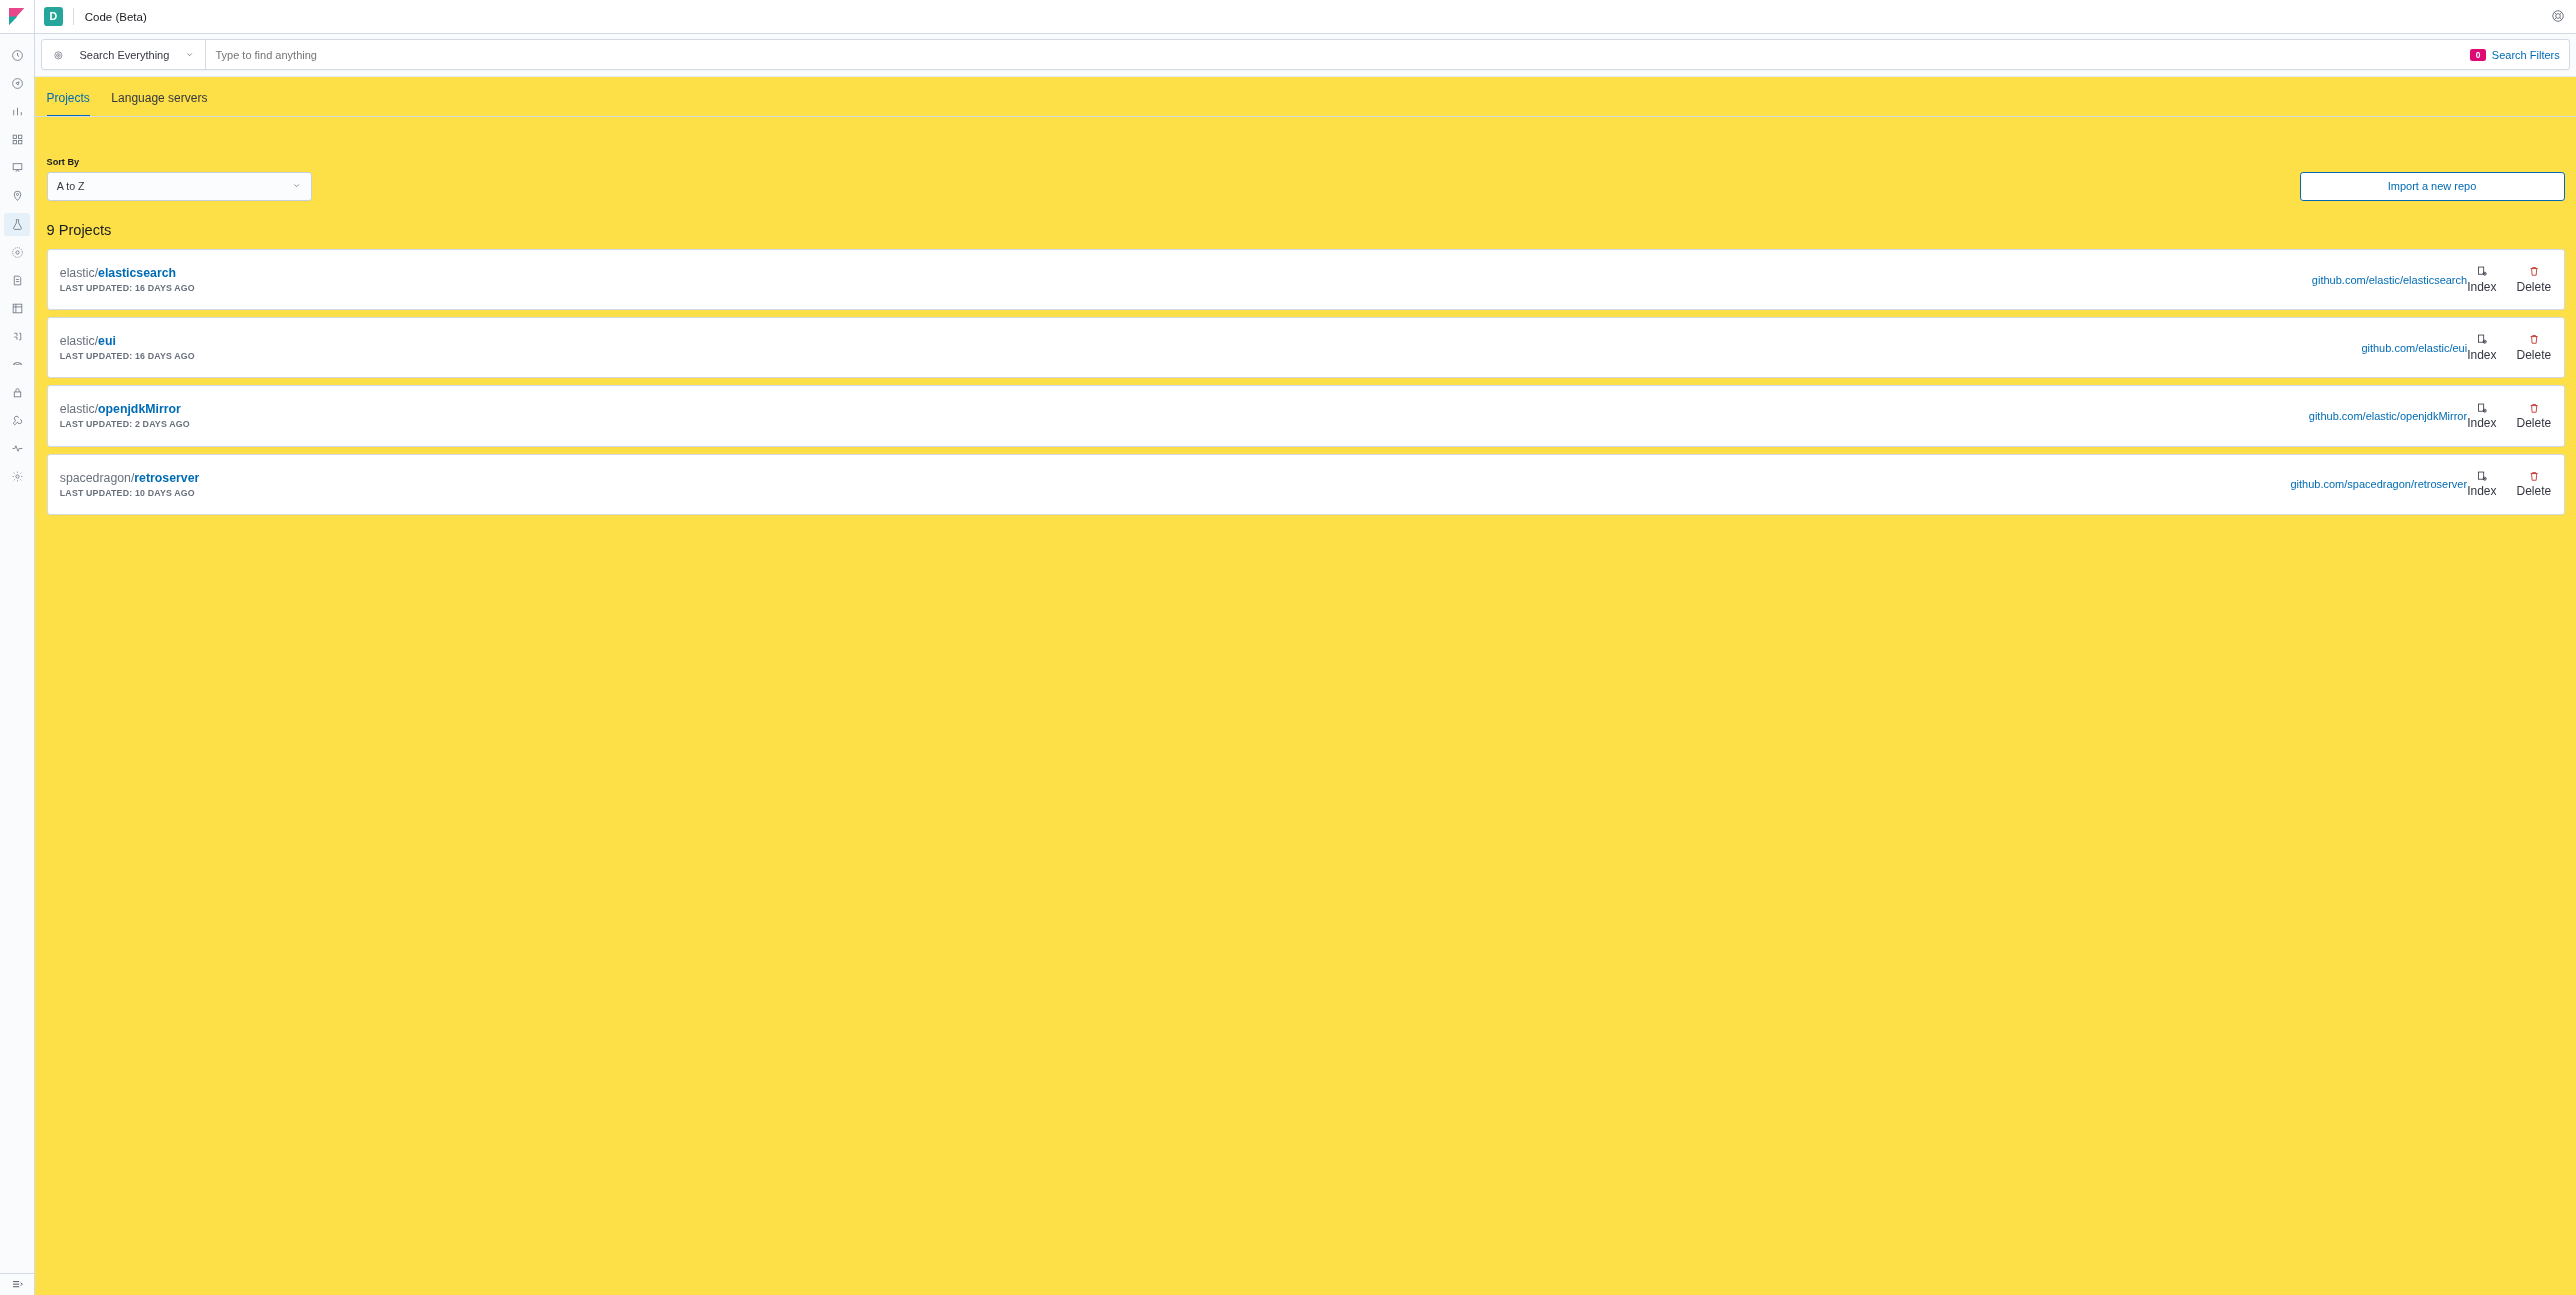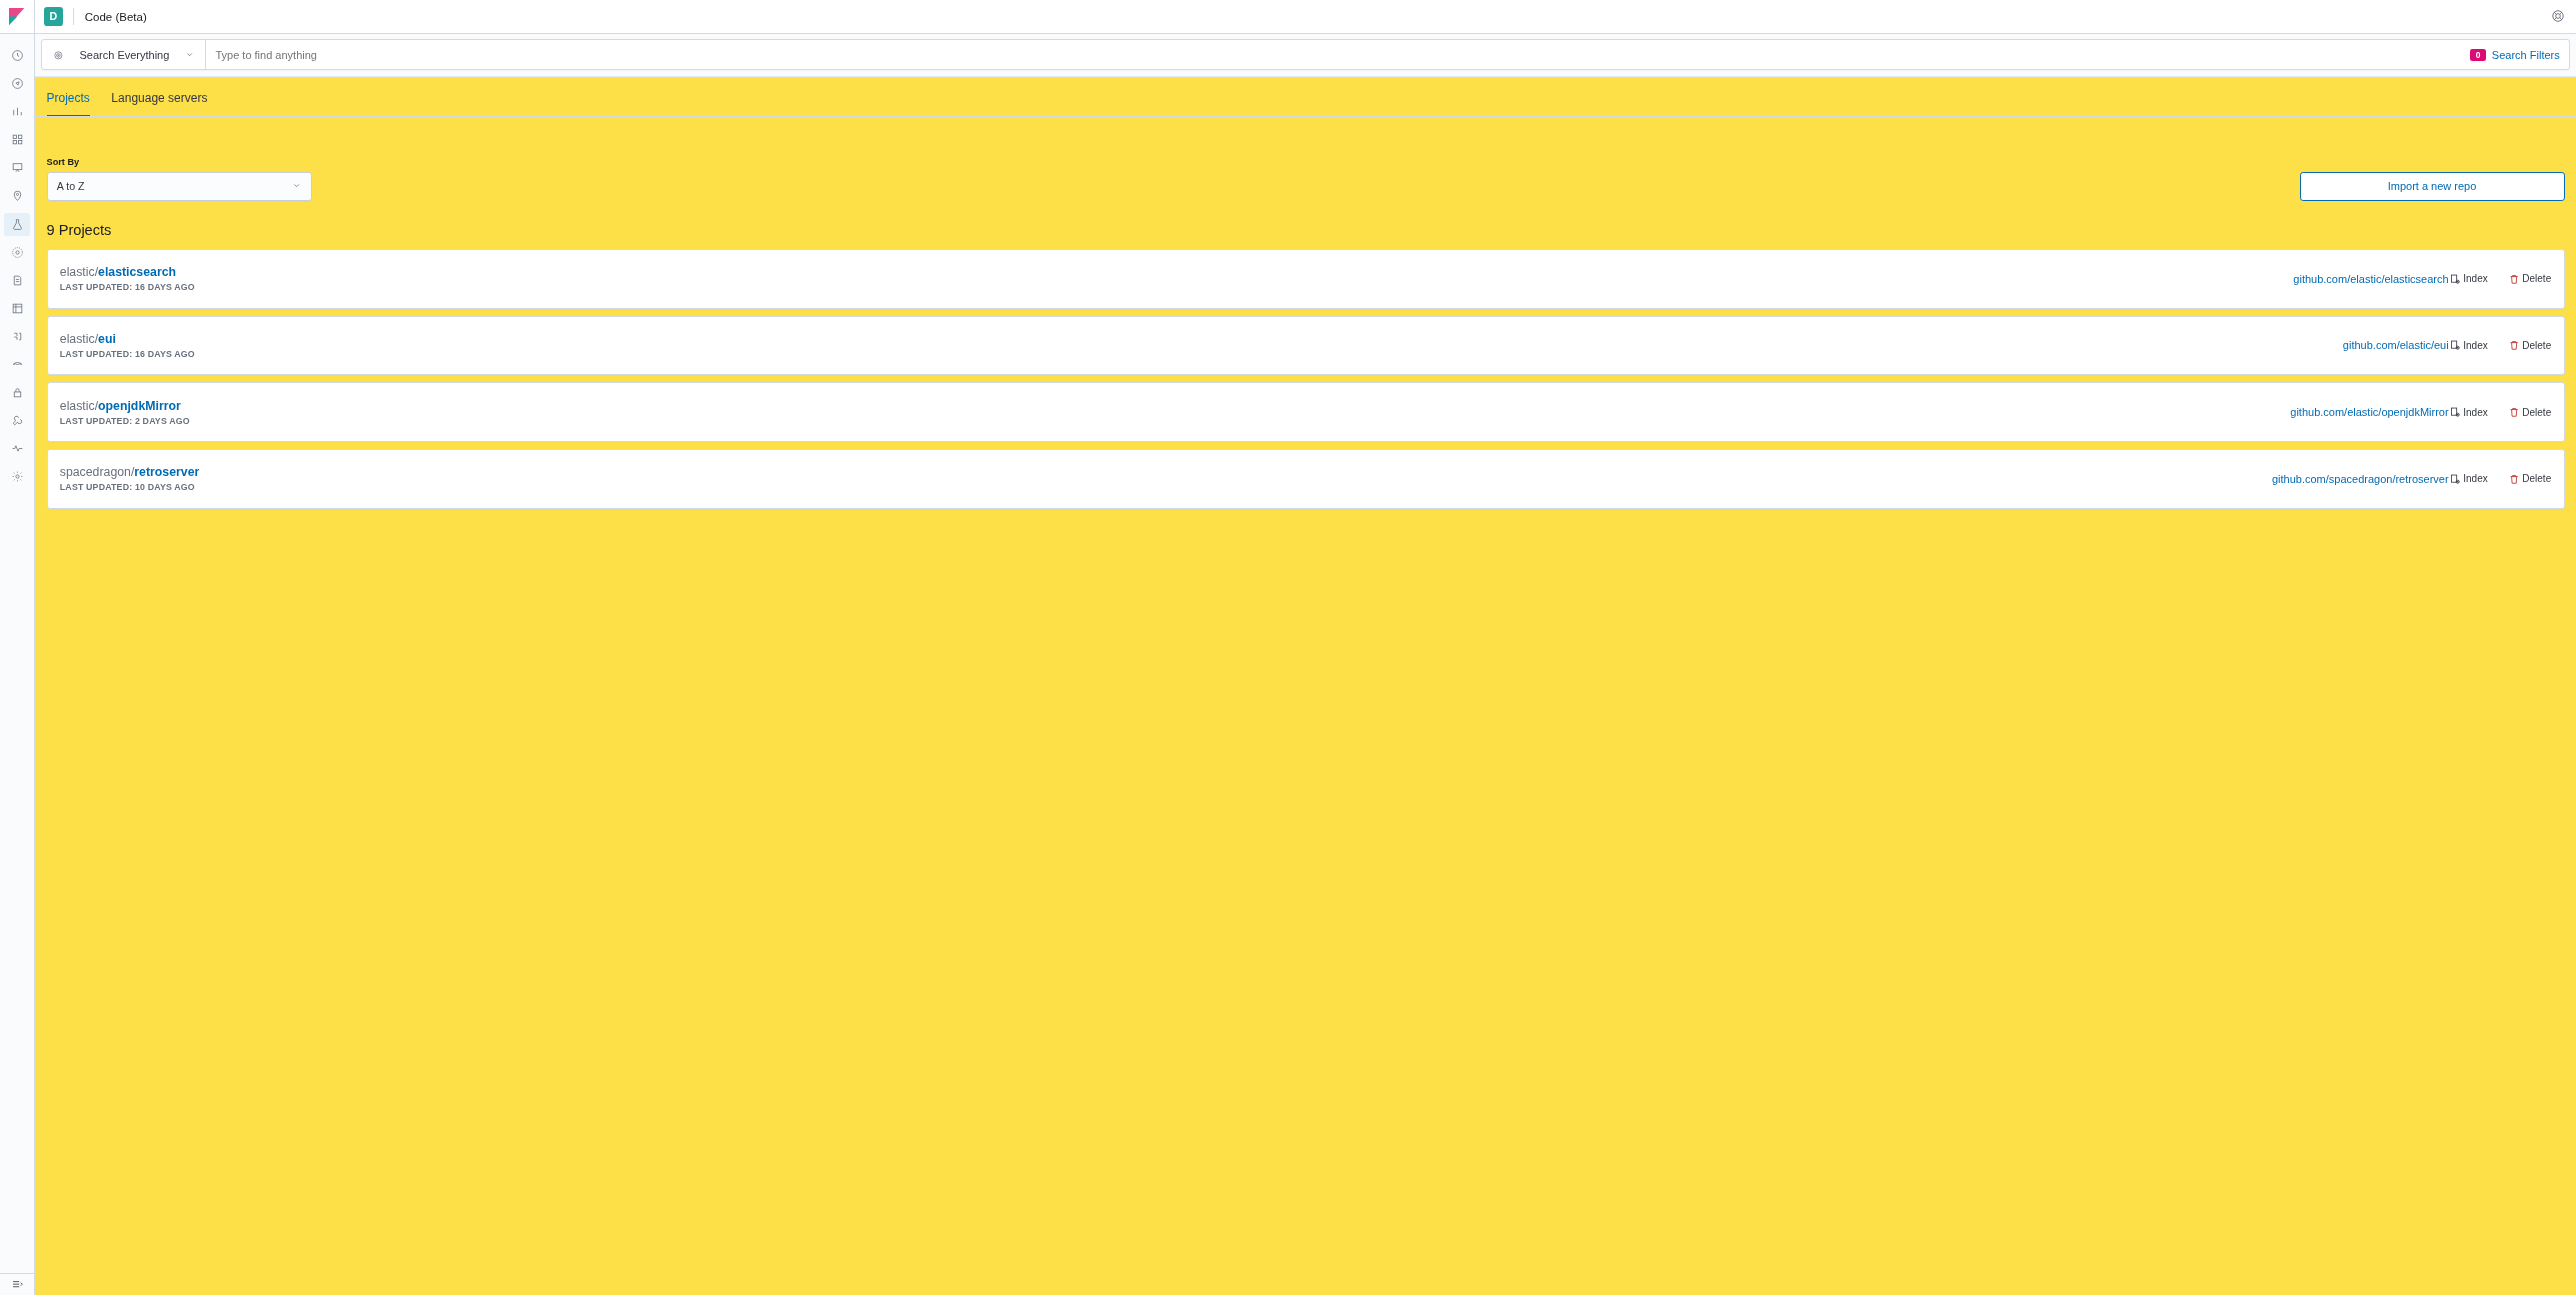--- a/index.html
+++ b/index.html
@@ -247,24 +247,24 @@
   }
   .updated-prefix::after { content: " "; }
   .repo-url {
     flex: 1;
     color: #006bb4;
     font-size: 11px;
     text-align: right;
   }
   .actions { display: flex; gap: 20px; }
   .action-btn {
-    display: flex; flex-direction: row; align-items: center;
+    display: flex; flex-direction: column; align-items: center;
     gap: 2.3px;
     cursor: pointer;
-    font-size: 10px;
+    font-size: 12px;
     color: #343741;
   }
   .action-btn svg { width: 12.3px; height: 12.3px; }
   .action-btn.index { color: #343741; }
   .action-btn.index svg { color: #343741; }
   .action-btn.delete svg { color: #bd271e; }
   .action-btn.delete { color: #343741; }
 
   .chev-icon { width: 9.2px; height: 9.2px; }
 </style>

